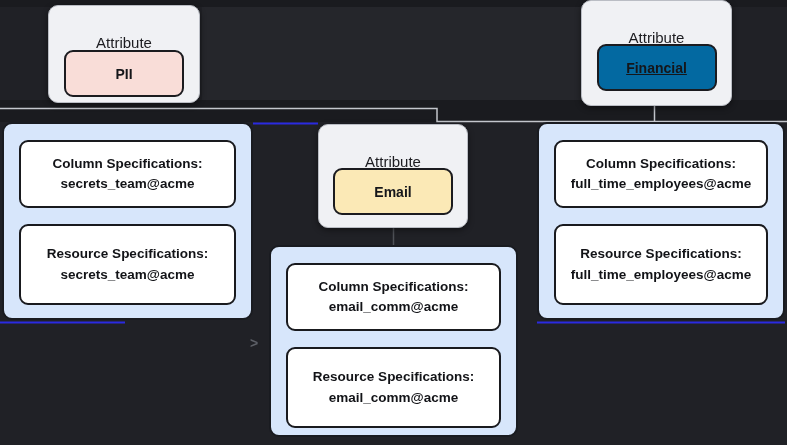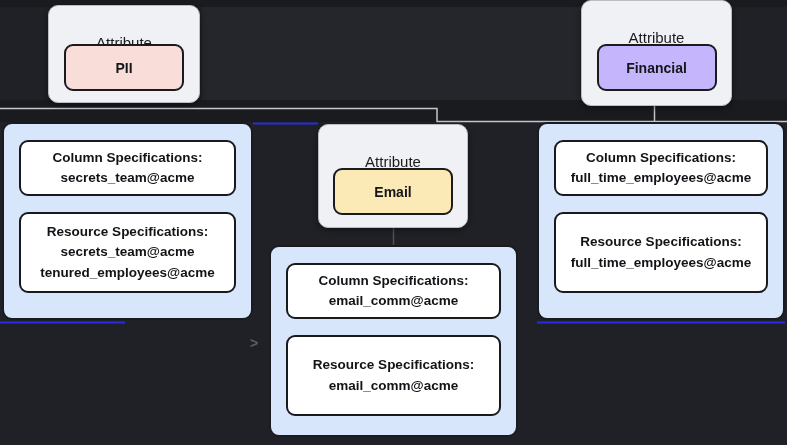--- a/index.html
+++ b/index.html
@@ -42,21 +42,21 @@
   }
   #spec-left{left:2px;top:122px;width:251px;height:198px;}
   #spec-middle{left:269px;top:245px;width:249px;height:192px;}
   #spec-right{left:537px;top:122px;width:248px;height:198px;}
   .spec-box{
     background:#ffffff;border:2px solid #191a1e;border-radius:9px;
     display:flex;flex-direction:column;justify-content:center;
     text-align:center;font-weight:bold;font-size:13.5px;color:#121317;
     line-height:1.5;box-sizing:border-box;padding:4px 2px;flex:none;
   }
-  .spec-box.h1{height:56px;}
+  .spec-box.h1{height:68px;}
   .spec-box.h2{height:81px;}
   
   .chev{
     position:absolute;left:250px;top:335px;z-index:1;
     color:#5d6067;font-size:14px;font-weight:bold;
   }
 </style>
 </head>
 <body>
 
@@ -70,42 +70,41 @@
   <path d="M393.5,228 V247" fill="none" stroke="#4e5157" stroke-width="1.5"></path>
   <path d="M253,123.5 H318" fill="none" stroke="#2a2ae0" stroke-width="2"></path>
   <path d="M0,322.5 H125" fill="none" stroke="#2a2ae0" stroke-width="2"></path>
   <path d="M537,322.5 H785" fill="none" stroke="#2a2ae0" stroke-width="2"></path>
 </svg>
 
 <div class="chev">&gt;</div>
 
 <div class="attr-node" id="attr-pii">
   <div class="attr-title">Attribute</div>
-  <div class="chip" style="background: rgb(249, 221, 216);">PII</div>
+  <div class="chip" style="background: rgb(249, 221, 216); margin-top: 6px;">PII</div>
 </div>
 
 <div class="attr-node" id="attr-financial">
   <div class="attr-title">Attribute</div>
-  <div class="chip" style="background: #c4b5fd;">Financial</div>
+  <div class="chip" style="background: #0369a1; text-decoration: underline;">Financial</div>
 </div>
 
 <div class="attr-node" id="attr-email">
   <div class="attr-title">Attribute</div>
   <div class="chip" style="background: rgb(251, 233, 182); text-align: center;">Email</div>
 </div>
 
 <div class="spec-node" id="spec-left">
   <div class="spec-box h1">
     <div>Column Specifications:</div>
     <div>secrets_team@acme</div>
   </div>
   <div class="spec-box h2">
     <div>Resource Specifications:</div>
     <div>secrets_team@acme</div>
-    <div>tenured_employees@acme</div>
   </div>
 </div>
 
 <div class="spec-node" id="spec-middle">
   <div class="spec-box h1">
     <div>Column Specifications:</div>
     <div>email_comm@acme</div>
   </div>
   <div class="spec-box h2">
     <div>Resource Specifications:</div>

